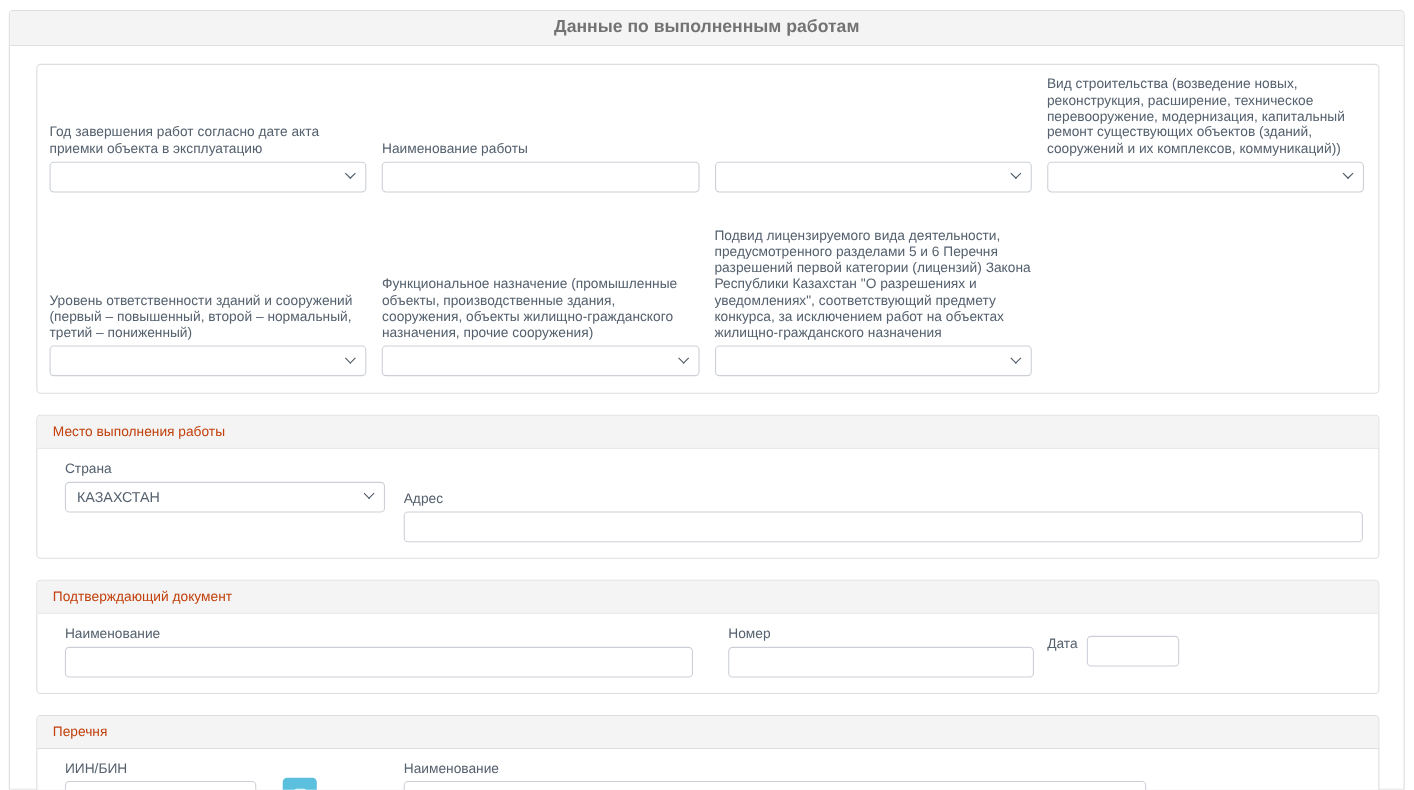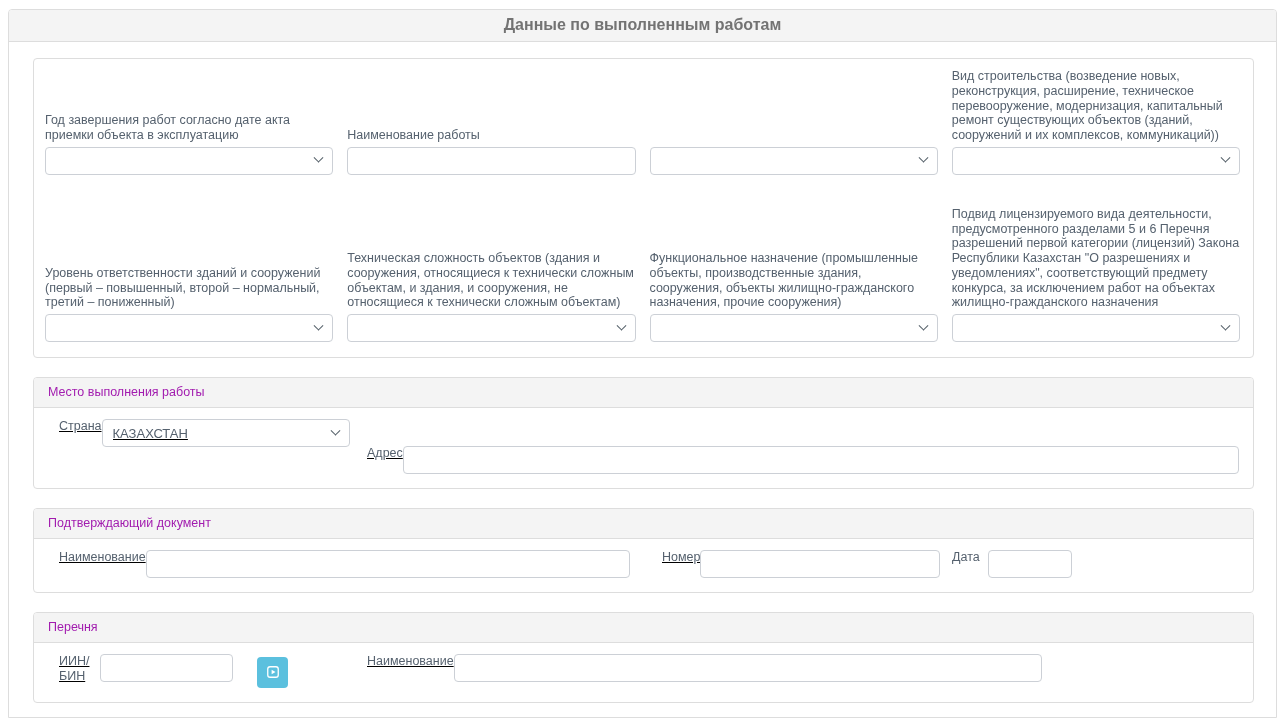--- a/index.html
+++ b/index.html
@@ -85,28 +85,28 @@
     border-radius: 4px;
     margin-top: 19px;
     background: #fff;
   }
   .box-header {
     background: #f4f4f4;
     border-bottom: 1px solid #ddd;
     border-radius: 3px 3px 0 0;
     padding: 7px 14px 8px;
     font-size: 12.5px;
-    color: #a21caf;
+    color: #c2410c;
   }
   .box-body {
     padding: 11px 14px 14px 25px;
     display: flex;
     align-items: stretch;
   }
-  .field { display: flex; flex-direction: row; justify-content: flex-start; text-decoration: underline; }
+  .field { display: flex; flex-direction: column; justify-content: flex-start; }
 
   .country-field { width: 291px; flex: 0 0 auto; }
   .address-field { flex: 1 1 auto; margin-left: 17px; margin-top: 27px; }
 
   .docname-field { width: 571px; flex: 0 0 auto; }
   .number-field  { width: 278px; flex: 0 0 auto; margin-left: 32px; }
   .date-group {
     display: flex;
     align-self: center;
     margin-left: 12px;
@@ -164,27 +164,20 @@
           <div class="select">
             <span class="val"></span>
             <span class="chev"></span>
           </div>
         </div>
       </div>
 
       <div class="grid4 row2">
         <div class="cell">
           <label>Уровень ответственности зданий и сооружений (первый – повышенный, второй – нормальный, третий – пониженный)</label>
-          <div class="select">
-            <span class="val"></span>
-            <span class="chev"></span>
-          </div>
-        </div>
-        <div class="cell">
-          <label>Техническая сложность объектов (здания и сооружения, относящиеся к технически сложным объектам, и здания, и сооружения, не относящиеся к технически сложным объектам)</label>
           <div class="select">
             <span class="val"></span>
             <span class="chev"></span>
           </div>
         </div>
         <div class="cell">
           <label>Функциональное назначение (промышленные объекты, производственные здания, сооружения, объекты жилищно-гражданского назначения, прочие сооружения)</label>
           <div class="select">
             <span class="val"></span>
             <span class="chev"></span>

